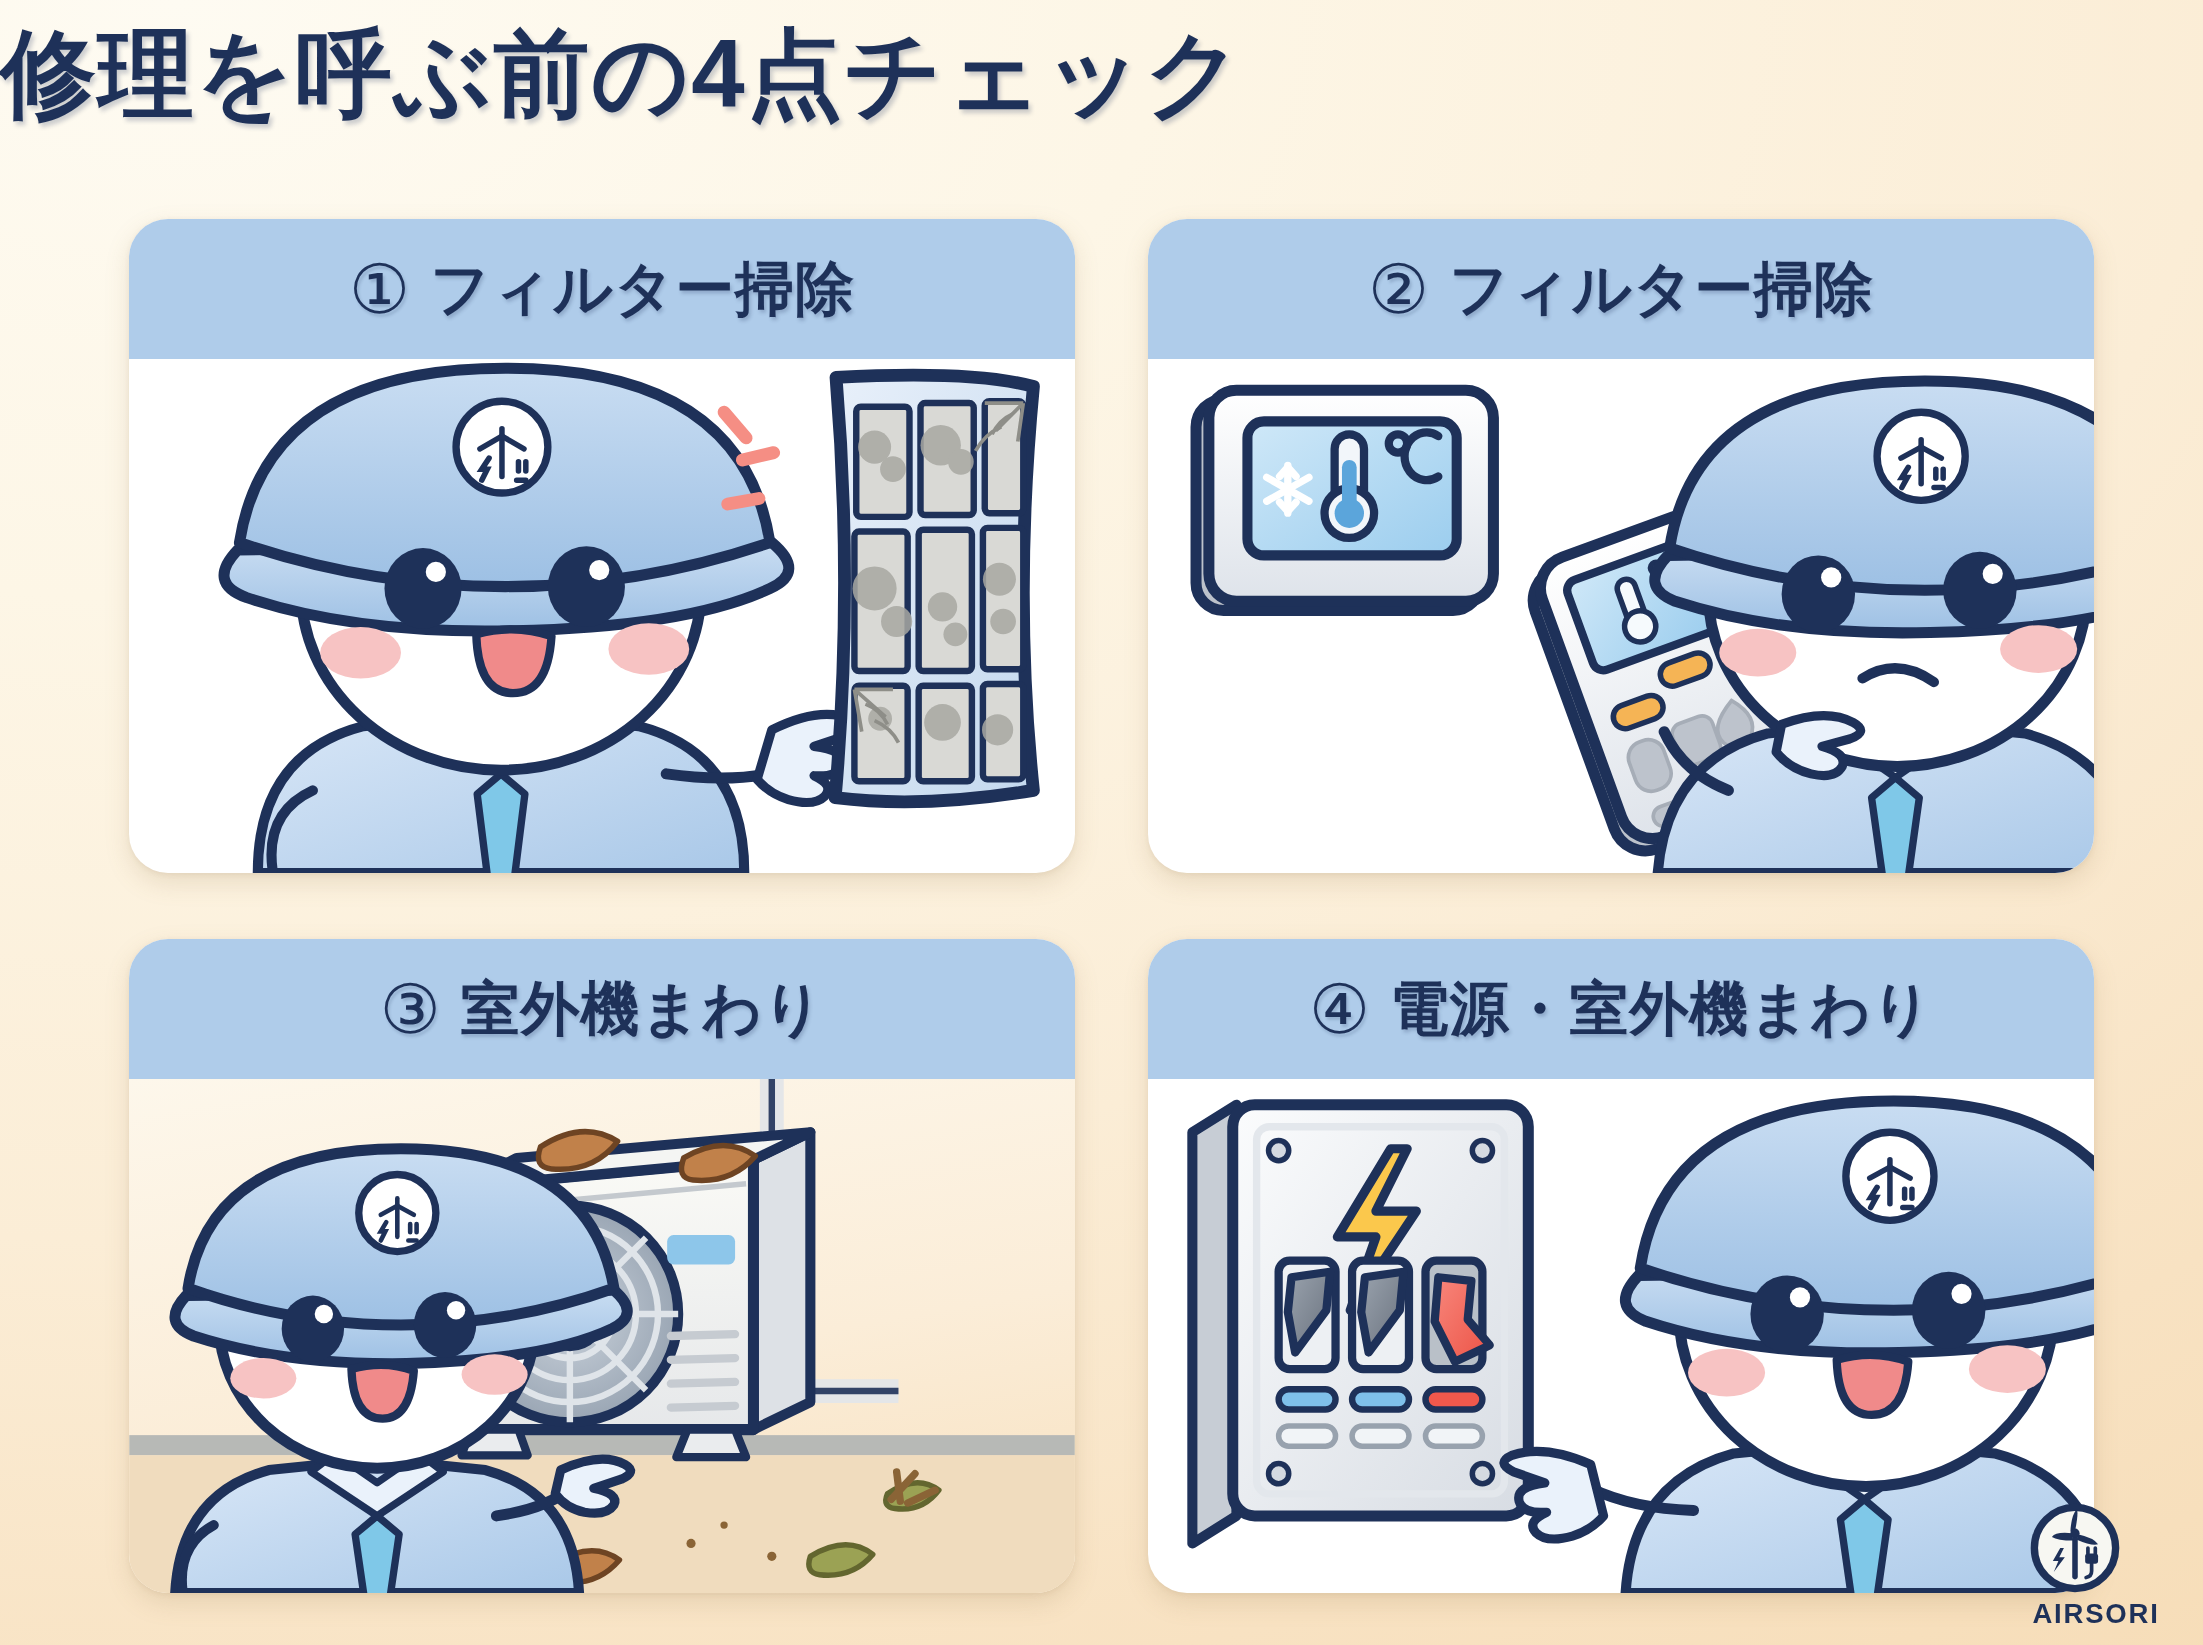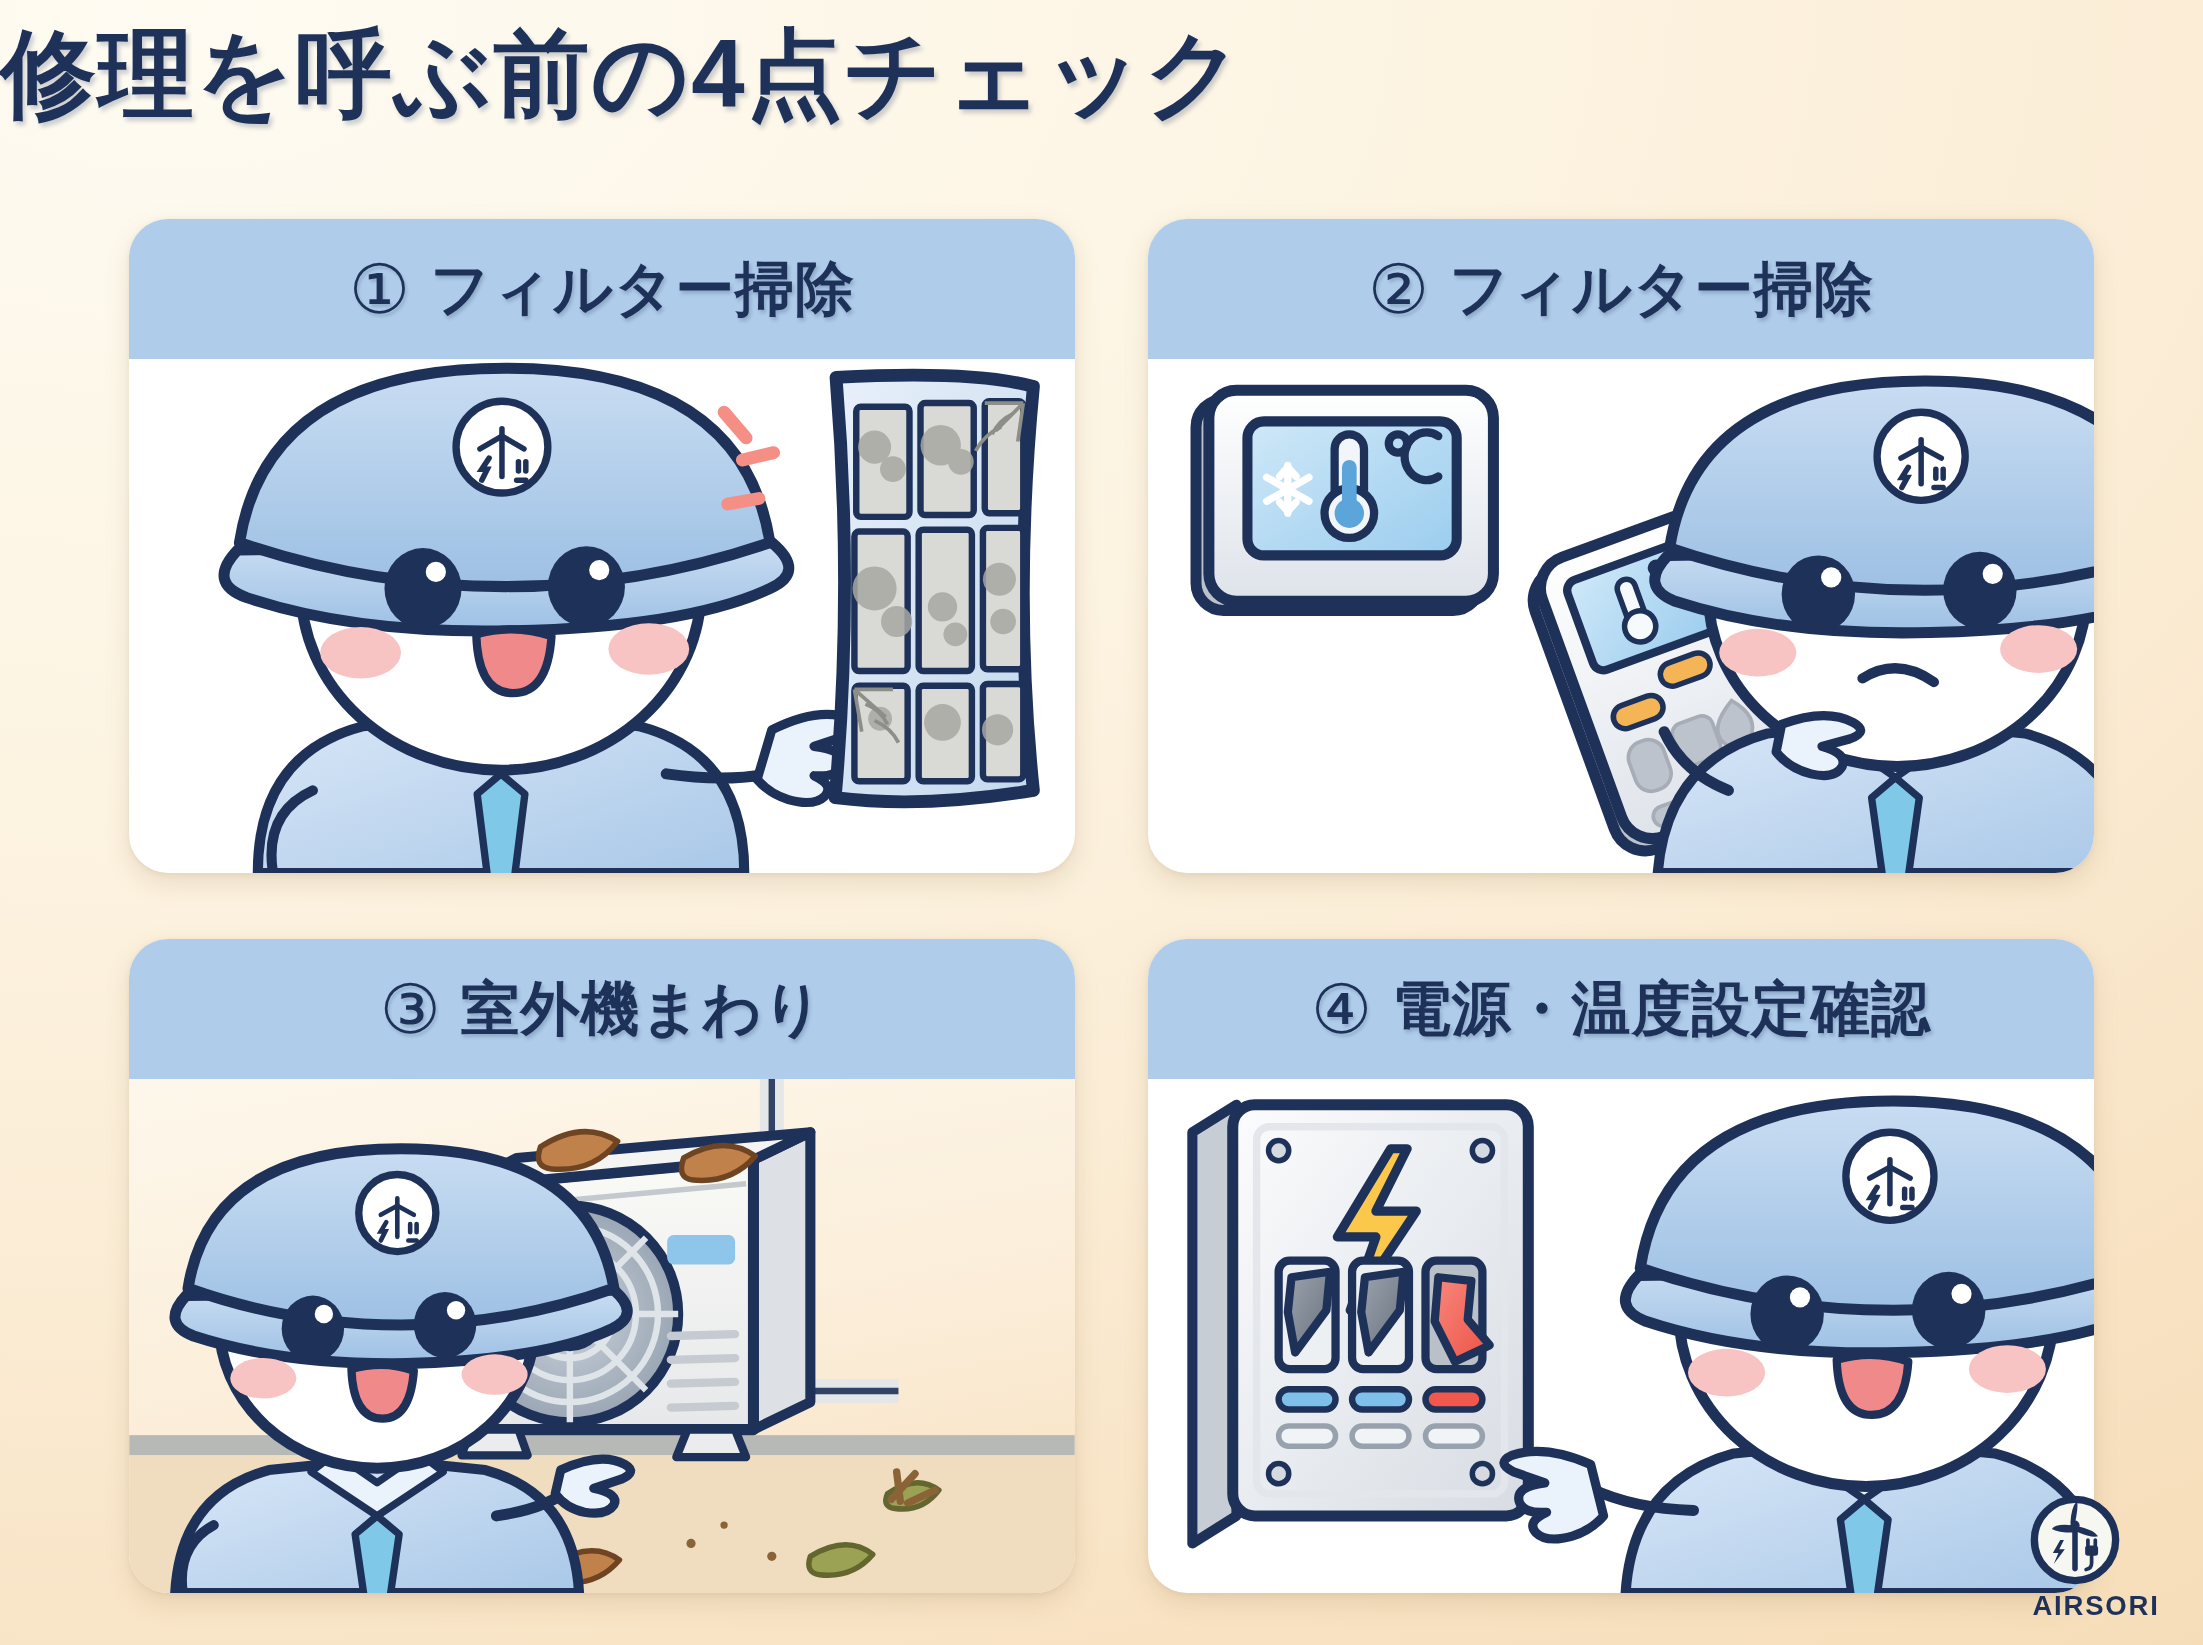--- a/index.html
+++ b/index.html
@@ -63,21 +63,21 @@
   .panel-body{ position:relative; flex:1; overflow:hidden; }
   .panel-body.warm{
     background: linear-gradient(170deg,#FDF7EB 0%, #FBEDD8 55%, #F7E0BE 100%);
   }
 
   svg{ display:block; }
   .scene{ position:absolute; inset:0; width:100%; height:100%; }
 
   
   .logo{
-    position:absolute; right:39px; bottom:24px;
+    position:absolute; right:39px; bottom:16px;
     width:138px; text-align:center;
   }
   .logo-word{
     font-size:27.5px; font-weight:bold; color:#1E3159; letter-spacing:1.8px;
     margin-top:1.8px;
   }
 </style>
 </head>
 <body>
 
@@ -408,21 +408,21 @@
           <ellipse cx="398" cy="322" rx="36" ry="22" fill="#F7C3C3"></ellipse>
           <path d="M242 316 q36 -10 68 2 q-4 52 -34 52 q-32 0 -34 -54z" fill="#F08A8A" stroke="#1E3159" stroke-width="9" stroke-linejoin="round"></path>
         </g>
       </svg>
     </div>
   </div>
 
   <div class="panel">
     <div class="panel-header">
       <span class="panel-num">④</span>
-      <span class="panel-title">電源・温度設定確認</span>
+      <span class="panel-title">電源・室外機まわり</span>
     </div>
     <div class="panel-body">
       <svg class="scene" viewBox="0 0 1030 560">
         <defs>
           <linearGradient id="boxG" x1="0" y1="0" x2="1" y2="1">
             <stop offset="0" stop-color="#FBFCFD"></stop>
               <stop offset="1" stop-color="#D7DCE3"></stop>
           </linearGradient>
           <linearGradient id="swG" x1="0" y1="0" x2="1" y2="1">
             <stop offset="0" stop-color="#9AA3AE"></stop>

